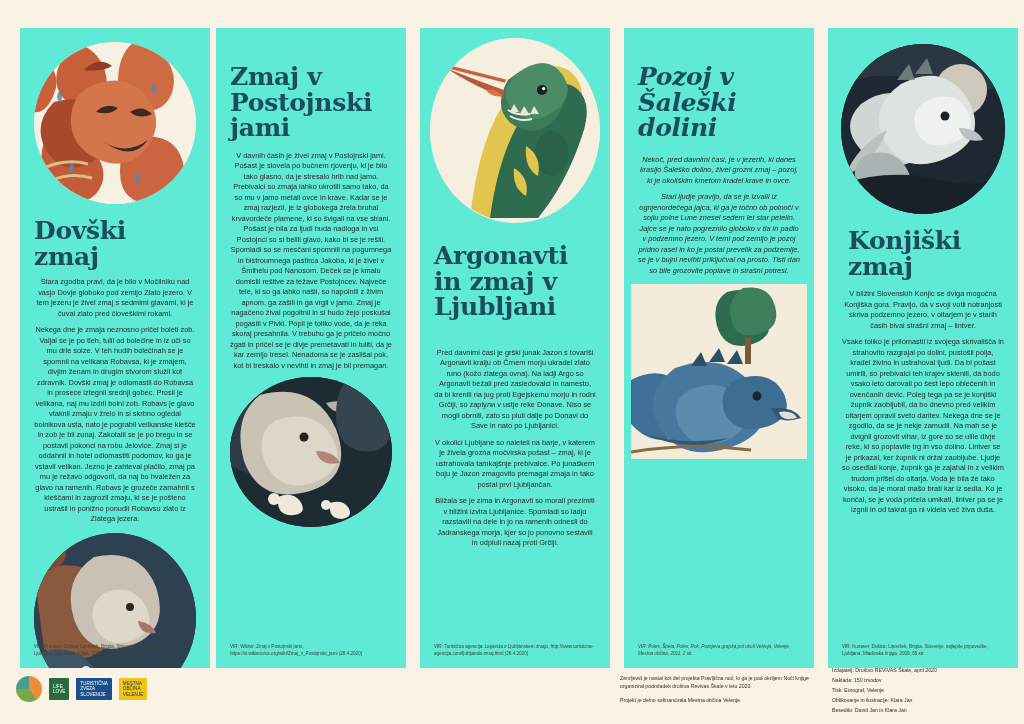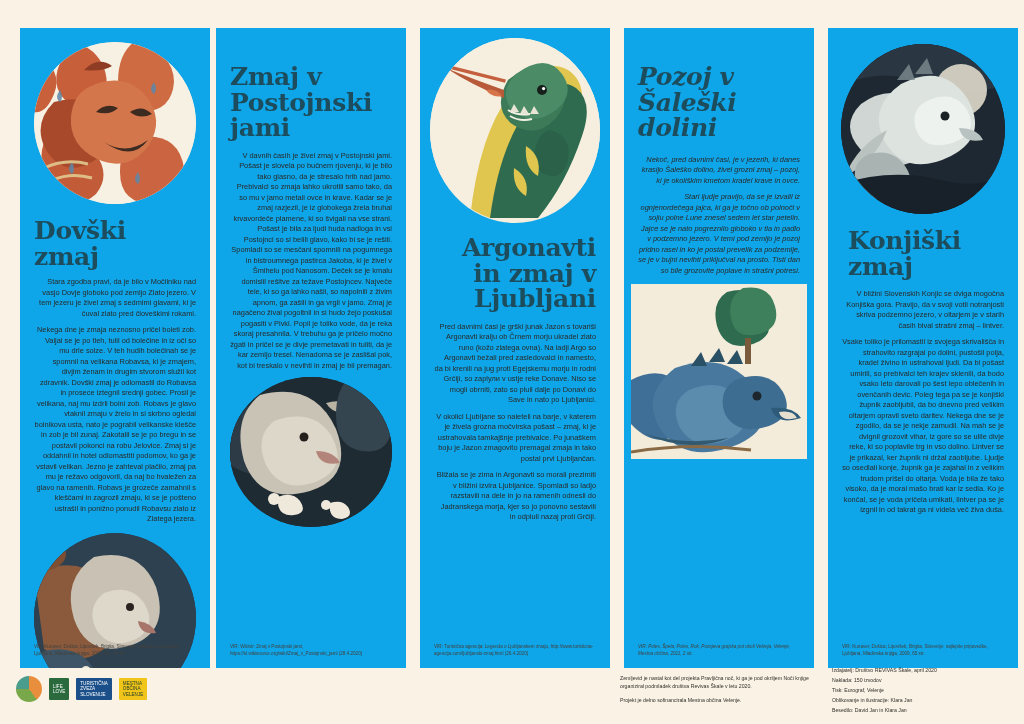--- a/index.html
+++ b/index.html
@@ -9,21 +9,21 @@
     background:#faf2e4;
     font-family:"Liberation Sans", sans-serif;
     overflow:hidden;
   }
   .sheet { position:relative; width:1024px; height:724px; }
 
   .panel {
     position:absolute;
     top:28px;
     height:640px;
-    background:#0ea5e9;
+    background:#5eead4;
     overflow:hidden;
   }
   .panel.p1 { left:20px;  width:190px; }
   .panel.p2 { left:216px; width:190px; }
   .panel.p3 { left:420px; width:190px; }
   .panel.p4 { left:624px; width:190px;font-style:italic; }
   .panel.p5 { left:828px; width:190px; }
 
   .title {
     font-family:"DejaVu Serif", serif;
@@ -32,21 +32,21 @@
     font-size:25px;
     line-height:1.02;
     letter-spacing:-0.3px;
     padding:0 14px;
   }
   .body-text {
     font-size:7.4px;
     line-height:1.42;
     color:#2a2a28;
     padding:0 14px;
-    text-align:right;
+    text-align:center;
   }
   .body-text p { margin:0 0 6px 0; }
 
   .credit {
     position:absolute;
     bottom:10px; left:0; right:0;
     font-size:4.6px;
     line-height:1.5;
     color:#44423d;
     padding:0 14px;
@@ -250,25 +250,25 @@
           </g>
           <path d="M120 92 q22 6 18 30 q-6 22 -24 14 q-14 -8 -8 -28 q4 -14 14 -16z" fill="#2a6148"></path>
           <g fill="#e0c64f">
             <path d="M96 108 q16 10 12 30 q-14 -8 -12 -30z"></path>
             <path d="M84 130 q16 10 12 28 q-14 -8 -12 -28z"></path>
           </g>
         </g>
       </svg>
     </div>
 
-    <div class="title" style="margin-top:12px;text-align:right;">
+    <div class="title" style="margin-top:20px;">
       <span>Argonavti in zmaj v Ljubljani</span>
     </div>
 
-    <div class="body-text" style="margin-top:10px;">
+    <div class="body-text" style="margin-top:28px;">
       <p>Pred davnimi časi je grški junak Jazon s tovariši Argonavti kralju ob Črnem morju ukradel zlato runo (kožo zlatega ovna). Na ladji Argo so Argonavti bežali pred zasledovalci in namesto, da bi krenili na jug proti Egejskemu morju in rodni Grčiji, so zaplули v ustje reke Donave. Niso se mogli obrniti, zato so pluli dalje po Donavi do Save in nato po Ljubljanici.</p>
       <p>V okolici Ljubljane so naleteli na barje, v katerem je živela grozna močvirska pošast – zmaj, ki je ustrahovala tamkajšnje prebivalce. Po junaškem boju je Jazon zmagovito premagal zmaja in tako postal prvi Ljubljančan.</p>
       <p>Bližala se je zima in Argonavti so morali prezimiti v bližini izvira Ljubljanice. Spomladi so ladjo razstavili na dele in jo na ramenih odnesli do Jadranskega morja, kjer so jo ponovno sestavili in odpluli nazaj proti Grčiji.</p>
     </div>
 
     <div class="credit">
       <span>VIR: Turistična agencija: Legenda o Ljubljanskem zmaju, http://www.turisticna-agencija.com/ljubljanski-zmaj.html (26.4.2020)</span>
     </div>
   </div>
 

